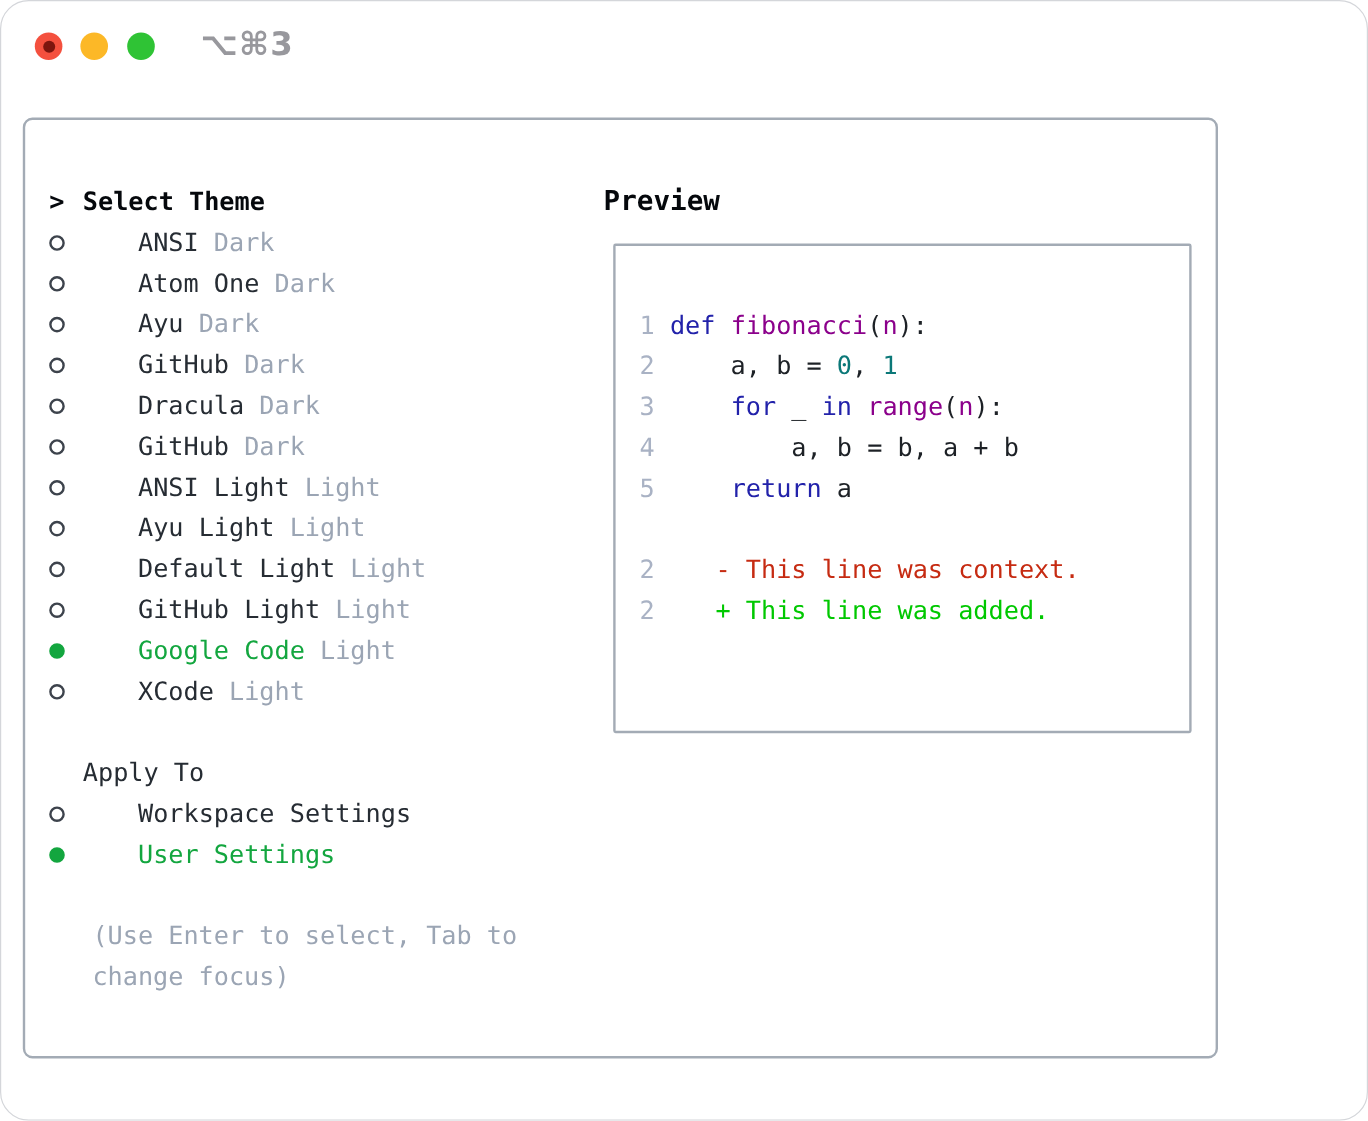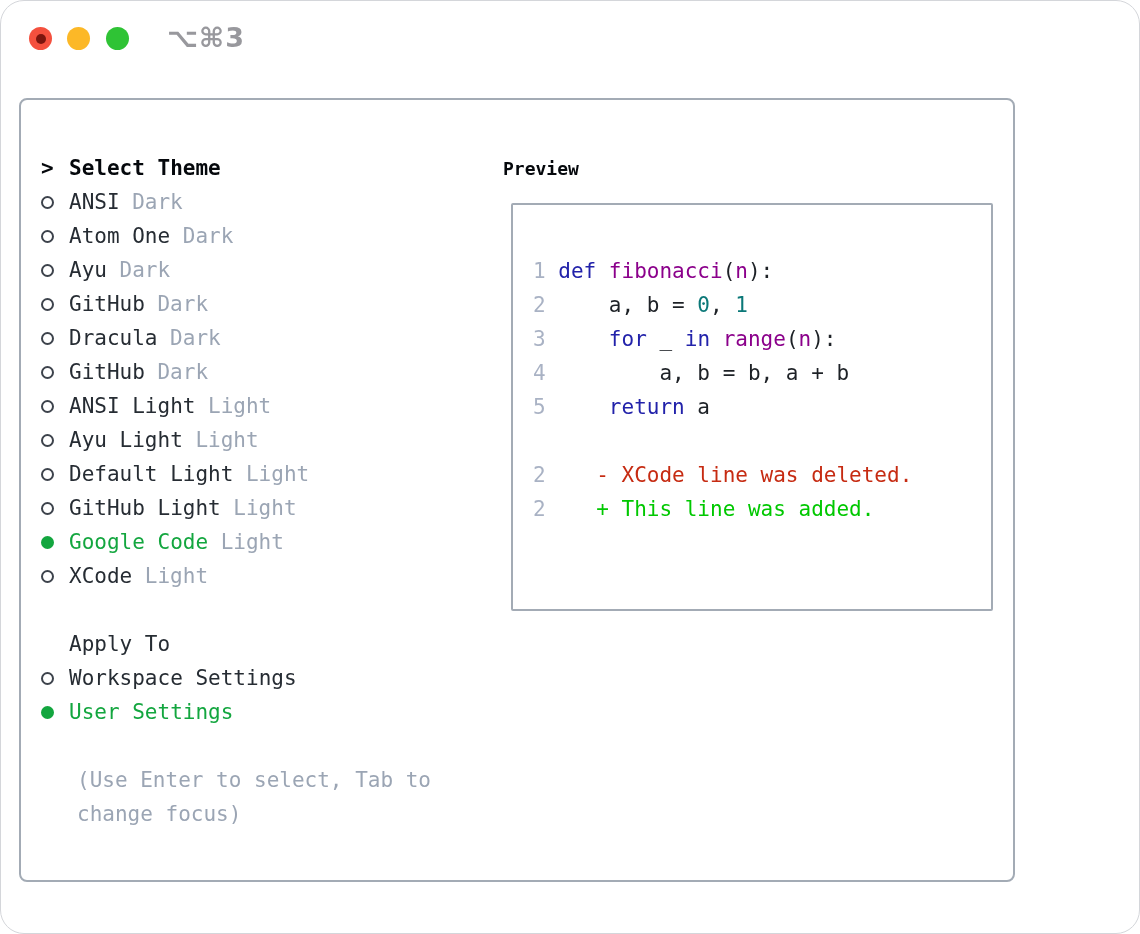--- a/index.html
+++ b/index.html
@@ -27,28 +27,28 @@
   .panel{position:absolute;left:18px;top:97px;width:996px;height:784px;
     border:2px solid var(--border-gray);border-radius:8px;background:#fff;}
   .left-col{position:absolute;left:20px;top:51px;font-size:21px;color:var(--text-dark);}
   .row{height:34px;display:flex;align-items:center;white-space:pre;}
   .spacer{height:34px;}
   .prompt{display:inline-block;width:28px;font-weight:700;color:var(--heading-dark);}
   .list-header{font-weight:700;color:var(--heading-dark);}
   .marker{flex:0 0 auto;width:13px;height:13px;border-radius:50%;
     border:2px solid #3d434c;margin-right:15px;background:transparent;}
   .selected .marker{background:var(--selection-green);border-color:var(--selection-green);}
-  .tname{color:var(--text-dark);}
+  .tname{color:var(--text-dark);margin-left:46px;}
   .selected .tname{color:var(--selection-green);}
   .tvariant{color:var(--muted-gray);margin-left:12.6px;}
   .indent{padding-left:28px;}
   .help{color:var(--muted-gray);margin-left:36px;}
   
   .preview-title{position:absolute;left:482px;top:51px;height:34px;display:flex;align-items:center;
-    font-size:18px;font-weight:700;color:var(--heading-dark);}
+    font-size:23px;font-weight:700;color:var(--heading-dark);}
   .preview-box{position:absolute;left:490px;top:103px;width:482px;height:408px;
     border:2px solid var(--border-gray);border-radius:2px;background:#fff;
     padding:49px 0 0 20px;font-size:21px;line-height:34px;overflow:hidden;}
   .cline{white-space:pre;height:34px;color:#1d2126;}
   .cgap{height:34px;}
   .ln{display:inline-block;width:2ch;color:var(--line-number-gray);}
   .kw{color:var(--keyword-blue);}
   .fn{color:var(--function-purple);}
   .num{color:var(--number-teal);}
   .pl{color:#1d2126;}
@@ -105,18 +105,18 @@
     <div class="preview-box">
       <div>
           <div class="cline"><span class="ln">1</span><span class="kw">def </span><span class="fn">fibonacci</span><span class="pl">(</span><span class="fn">n</span><span class="pl">):</span></div>
           <div class="cline"><span class="ln">2</span><span class="pl">    a, b = </span><span class="num">0</span><span class="pl">, </span><span class="num">1</span></div>
           <div class="cline"><span class="ln">3</span><span class="pl">    </span><span class="kw">for</span><span class="pl"> _ </span><span class="kw">in</span><span class="pl"> </span><span class="fn">range</span><span class="pl">(</span><span class="fn">n</span><span class="pl">):</span></div>
           <div class="cline"><span class="ln">4</span><span class="pl">        a, b = b, a + b</span></div>
           <div class="cline"><span class="ln">5</span><span class="pl">    </span><span class="kw">return</span><span class="pl"> a</span></div>
         </div>
       <div class="cgap"></div>
       <div>
-          <div class="cline"><span class="ln">2</span><span class="del">   - XCode line was deleted.</span></div>
+          <div class="cline"><span class="ln">2</span><span class="del">   - This line was context.</span></div>
           <div class="cline"><span class="ln">2</span><span class="add">   + This line was added.</span></div>
         </div>
     </div>
   </div>
 </div>
 
 </body></html>

